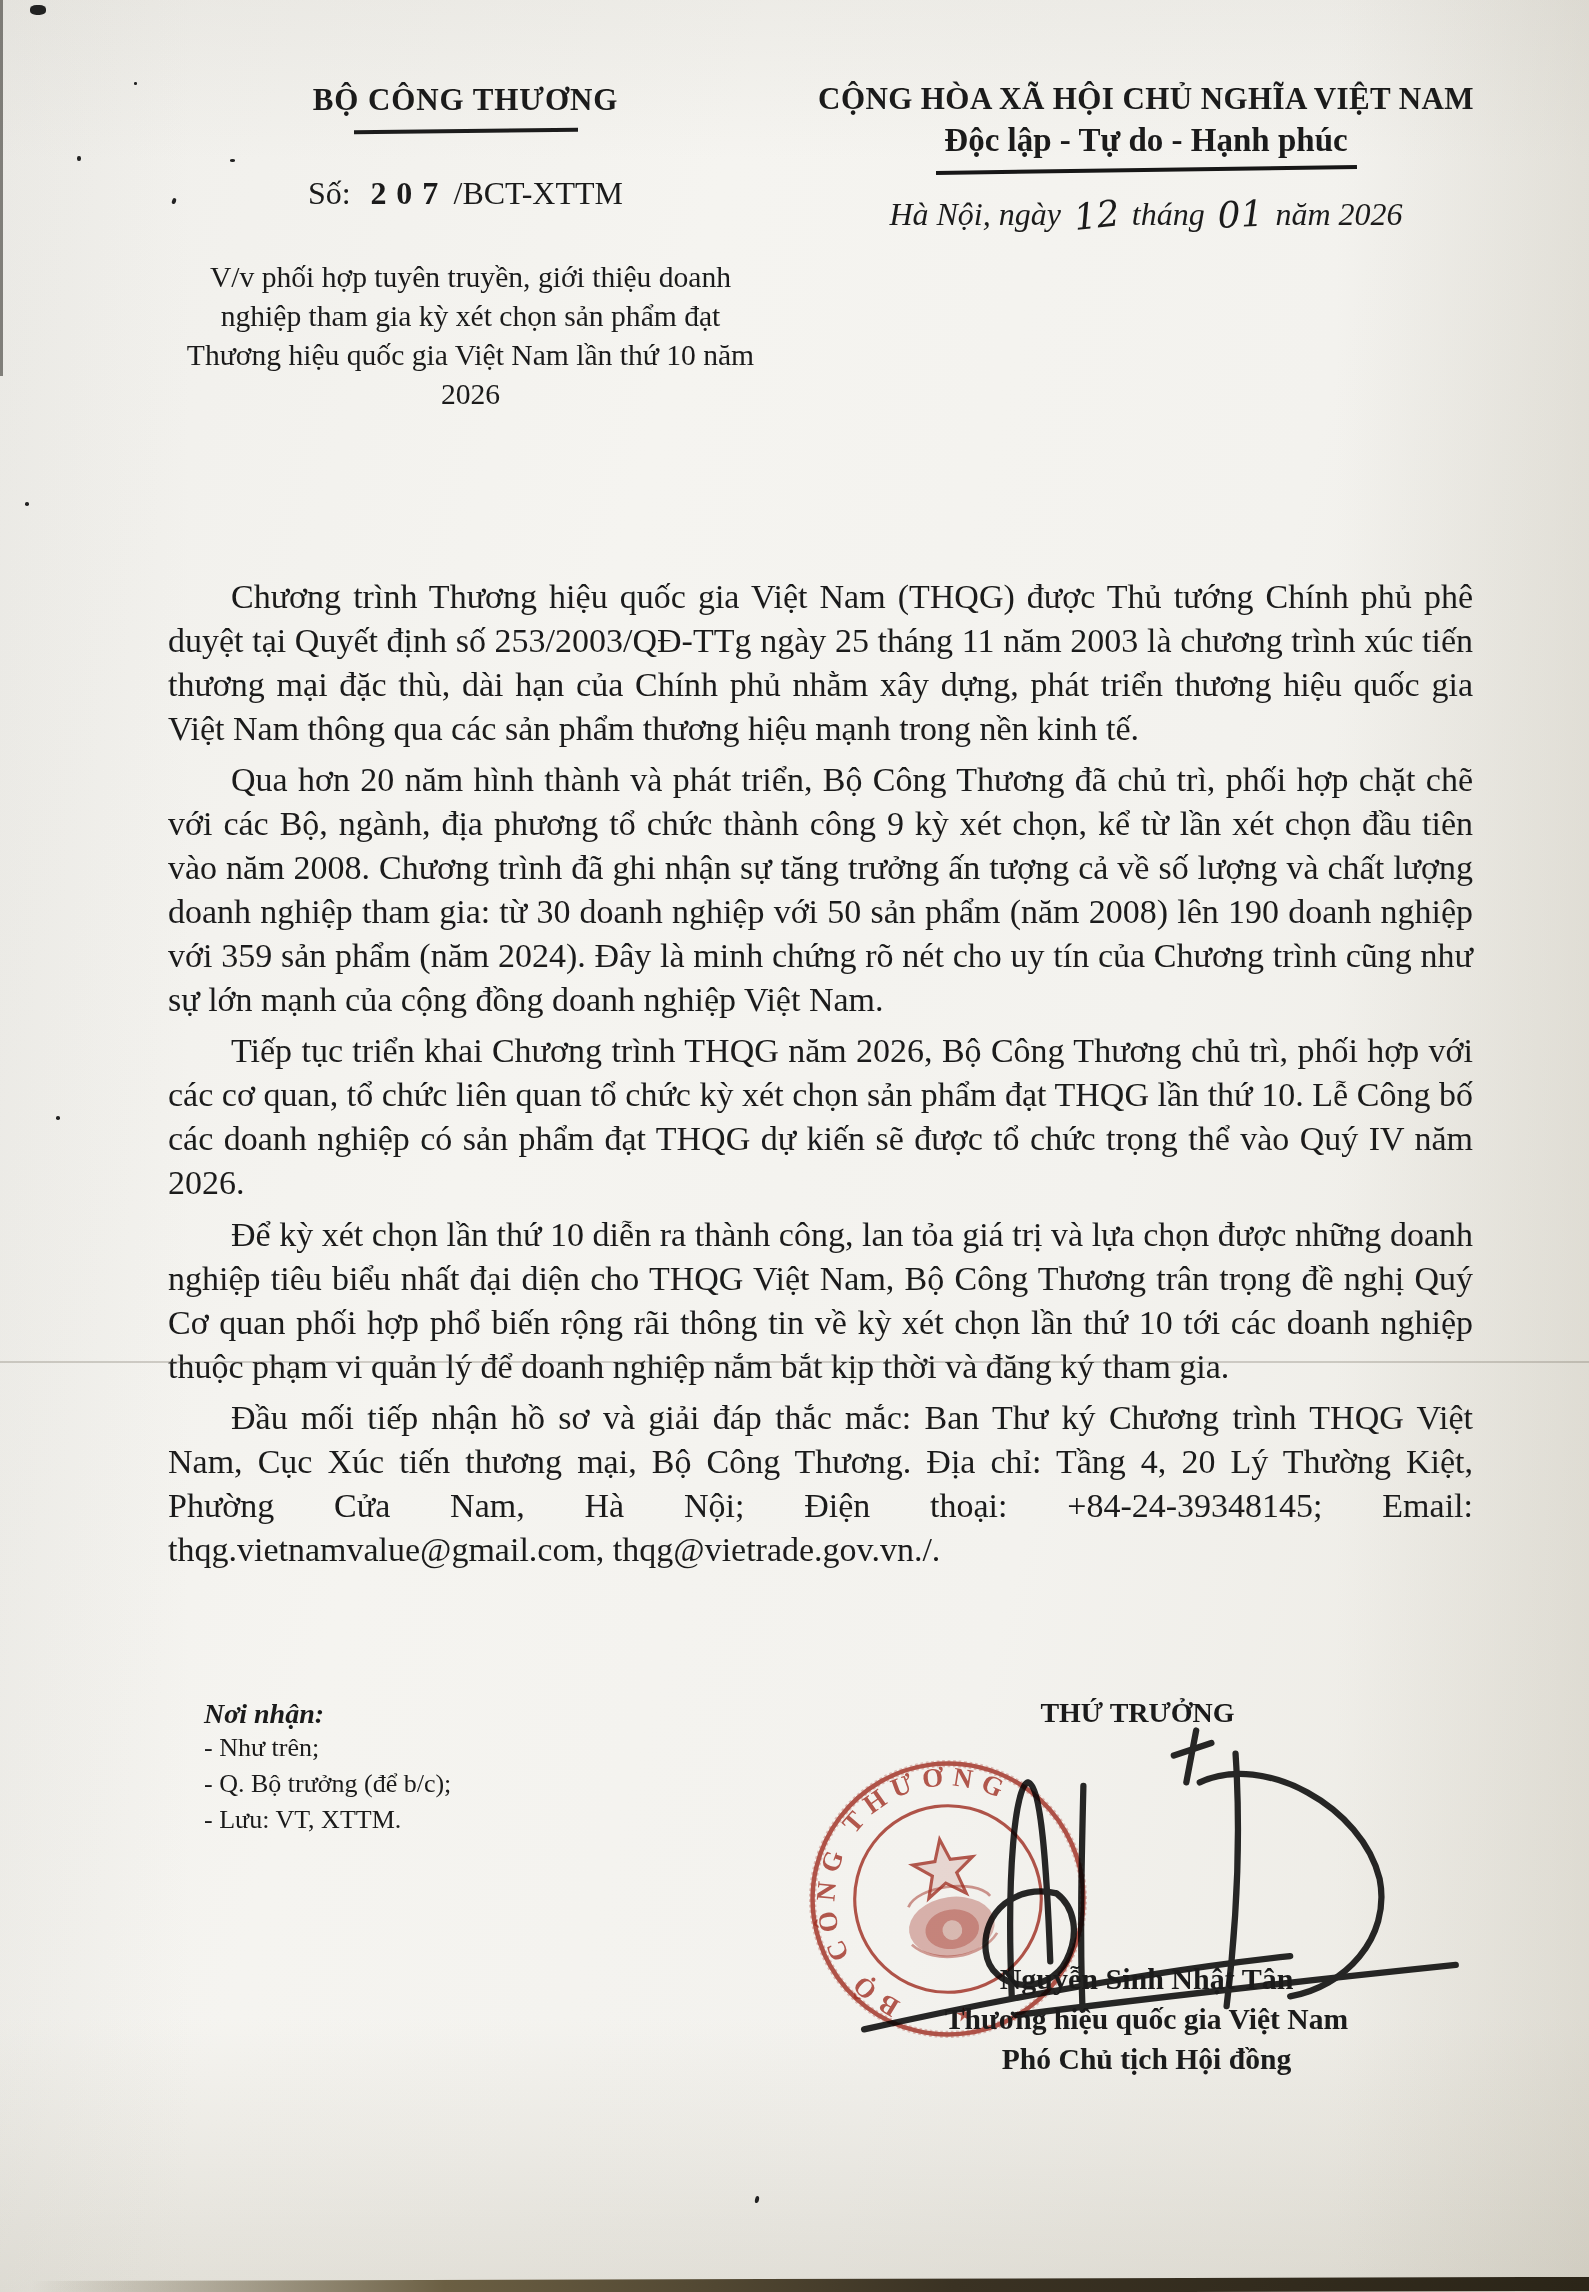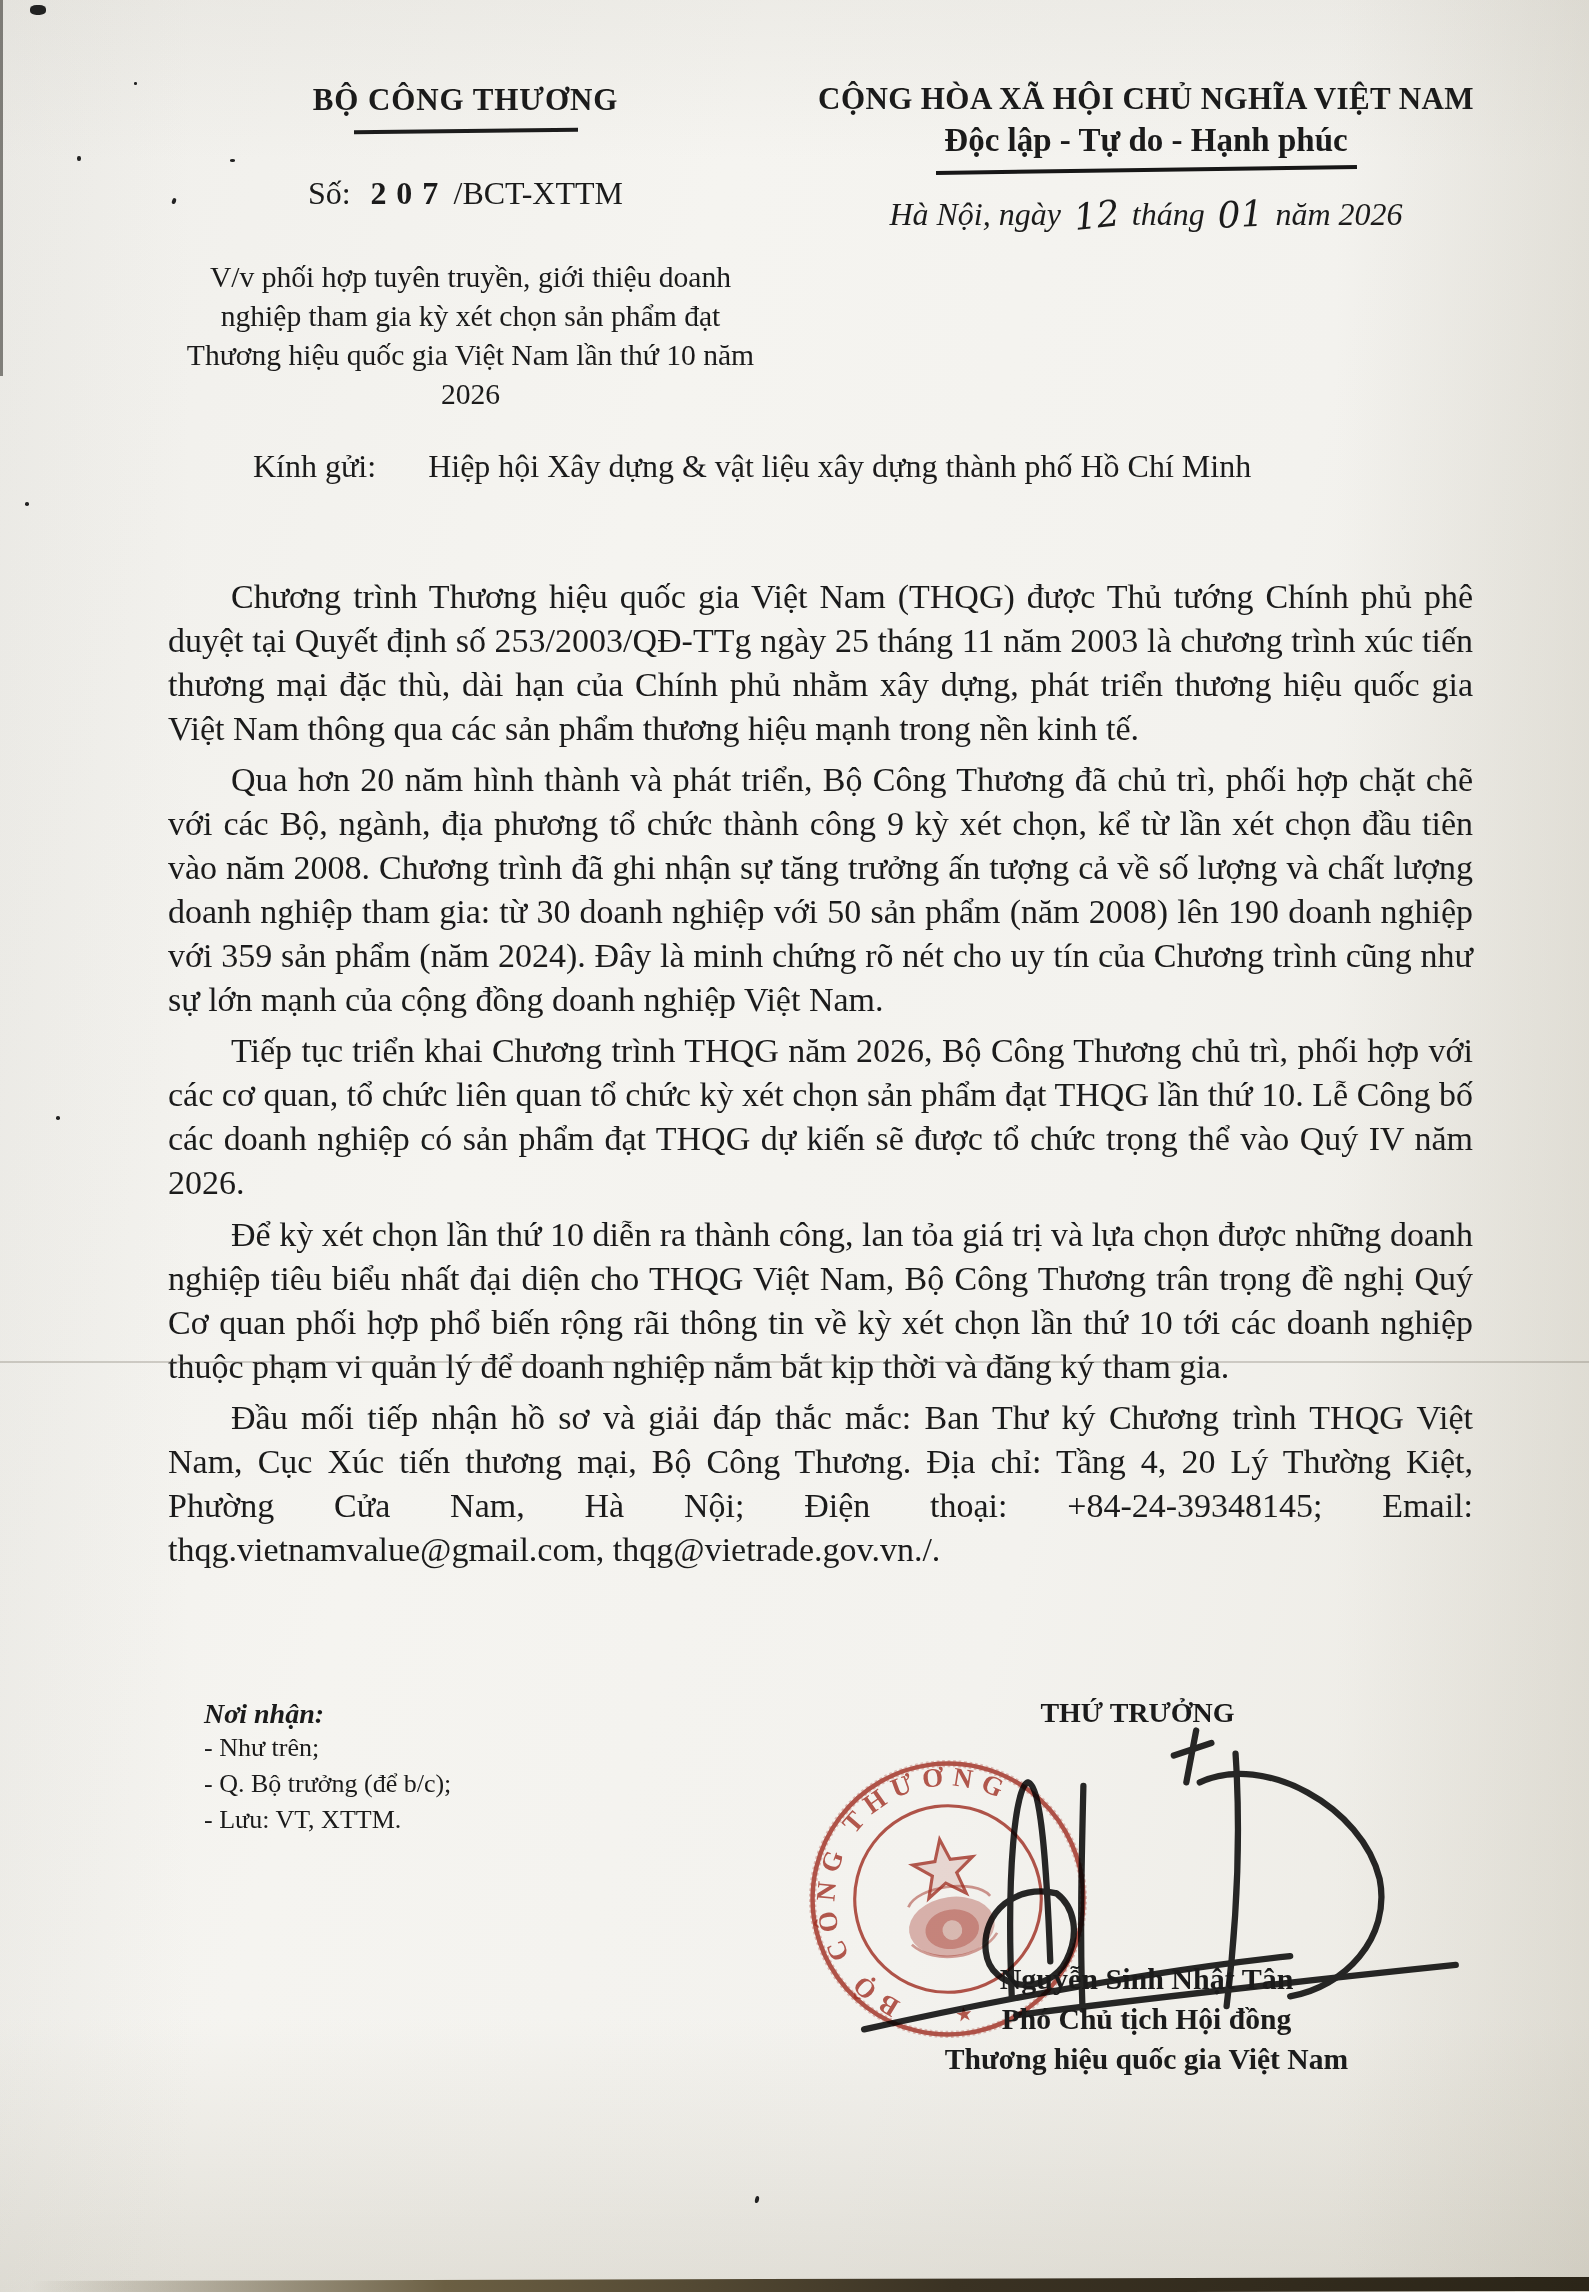--- a/index.html
+++ b/index.html
@@ -75,23 +75,20 @@
 
   <div class="hdr-right">
     <div class="country">CỘNG HÒA XÃ HỘI CHỦ NGHĨA VIỆT NAM</div>
     <div class="motto">Độc lập - Tự do - Hạnh phúc</div>
     <div class="motto-underline"></div>
     <div class="date-line">
       <span>Hà Nội, ngày</span><span class="hand">12</span><span>tháng</span><span class="hand month">01</span><span>năm 2026</span>
     </div>
   </div>
 
-  <div class="kinh-gui">
-    <span class="label">Kính gửi:</span><span>Hiệp hội Xây dựng &amp; vật liệu xây dựng thành phố Hồ Chí Minh</span>
-  </div>
 
   <div class="body-text">
     <p>Chương trình Thương hiệu quốc gia Việt Nam (THQG) được Thủ tướng Chính phủ phê duyệt tại Quyết định số 253/2003/QĐ-TTg ngày 25 tháng 11 năm 2003 là chương trình xúc tiến thương mại đặc thù, dài hạn của Chính phủ nhằm xây dựng, phát triển thương hiệu quốc gia Việt Nam thông qua các sản phẩm thương hiệu mạnh trong nền kinh tế.</p>
     <p>Qua hơn 20 năm hình thành và phát triển, Bộ Công Thương đã chủ trì, phối hợp chặt chẽ với các Bộ, ngành, địa phương tổ chức thành công 9 kỳ xét chọn, kể từ lần xét chọn đầu tiên vào năm 2008. Chương trình đã ghi nhận sự tăng trưởng ấn tượng cả về số lượng và chất lượng doanh nghiệp tham gia: từ 30 doanh nghiệp với 50 sản phẩm (năm 2008) lên 190 doanh nghiệp với 359 sản phẩm (năm 2024). Đây là minh chứng rõ nét cho uy tín của Chương trình cũng như sự lớn mạnh của cộng đồng doanh nghiệp Việt Nam.</p>
     <p>Tiếp tục triển khai Chương trình THQG năm 2026, Bộ Công Thương chủ trì, phối hợp với các cơ quan, tổ chức liên quan tổ chức kỳ xét chọn sản phẩm đạt THQG lần thứ 10. Lễ Công bố các doanh nghiệp có sản phẩm đạt THQG dự kiến sẽ được tổ chức trọng thể vào Quý IV năm 2026.</p>
     <p>Để kỳ xét chọn lần thứ 10 diễn ra thành công, lan tỏa giá trị và lựa chọn được những doanh nghiệp tiêu biểu nhất đại diện cho THQG Việt Nam, Bộ Công Thương trân trọng đề nghị Quý Cơ quan phối hợp phổ biến rộng rãi thông tin về kỳ xét chọn lần thứ 10 tới các doanh nghiệp thuộc phạm vi quản lý để doanh nghiệp nắm bắt kịp thời và đăng ký tham gia.</p>
     <p>Đầu mối tiếp nhận hồ sơ và giải đáp thắc mắc: Ban Thư ký Chương trình THQG Việt Nam, Cục Xúc tiến thương mại, Bộ Công Thương. Địa chỉ: Tầng 4, 20 Lý Thường Kiệt, Phường Cửa Nam, Hà Nội; Điện thoại: +84-24-39348145; Email: thqg.vietnamvalue@gmail.com, thqg@vietrade.gov.vn./.</p>
   </div>
 
   <div class="noi-nhan">
@@ -135,22 +132,22 @@
       <path d="M 431,62 L 473,48"></path>
       <path d="M 460,92 C 532,58 642,120 661,200 C 674,266 621,321 561,331"></path>
       <path d="M 500,60 C 506,152 501,252 490,342"></path>
       <path d="M 255,352 C 420,331 602,311 746,296"></path>
       <path d="M 85,368 C 252,331 422,301 561,286"></path>
     </g>
   </svg>
 
   <div class="sign-names">
     <div class="name">Nguyễn Sinh Nhật Tân</div>
+    <div class="role">Thương hiệu quốc gia Việt Nam</div>
     <div class="role">Phó Chủ tịch Hội đồng</div>
-    <div class="role">Thương hiệu quốc gia Việt Nam</div>
   </div>
 
   <div class="edge-left"></div>
   <div class="fold-line"></div>
   <div class="speck" style="left:30px;top:5.4px;width:16px;height:9.9px;border-radius:40%;"></div>
   <div class="speck" style="left:77px;top:156px;width:3.6px;height:4.5px;"></div>
   <div class="speck" style="left:172px;top:198px;width:3.6px;height:6.3px;transform:rotate(20deg);"></div>
   <div class="speck" style="left:230px;top:159px;width:4.5px;height:2.7px;"></div>
   <div class="speck" style="left:134px;top:82px;width:2.7px;height:2.7px;"></div>
   <div class="speck" style="left:25px;top:502px;width:3.6px;height:3.6px;"></div>

